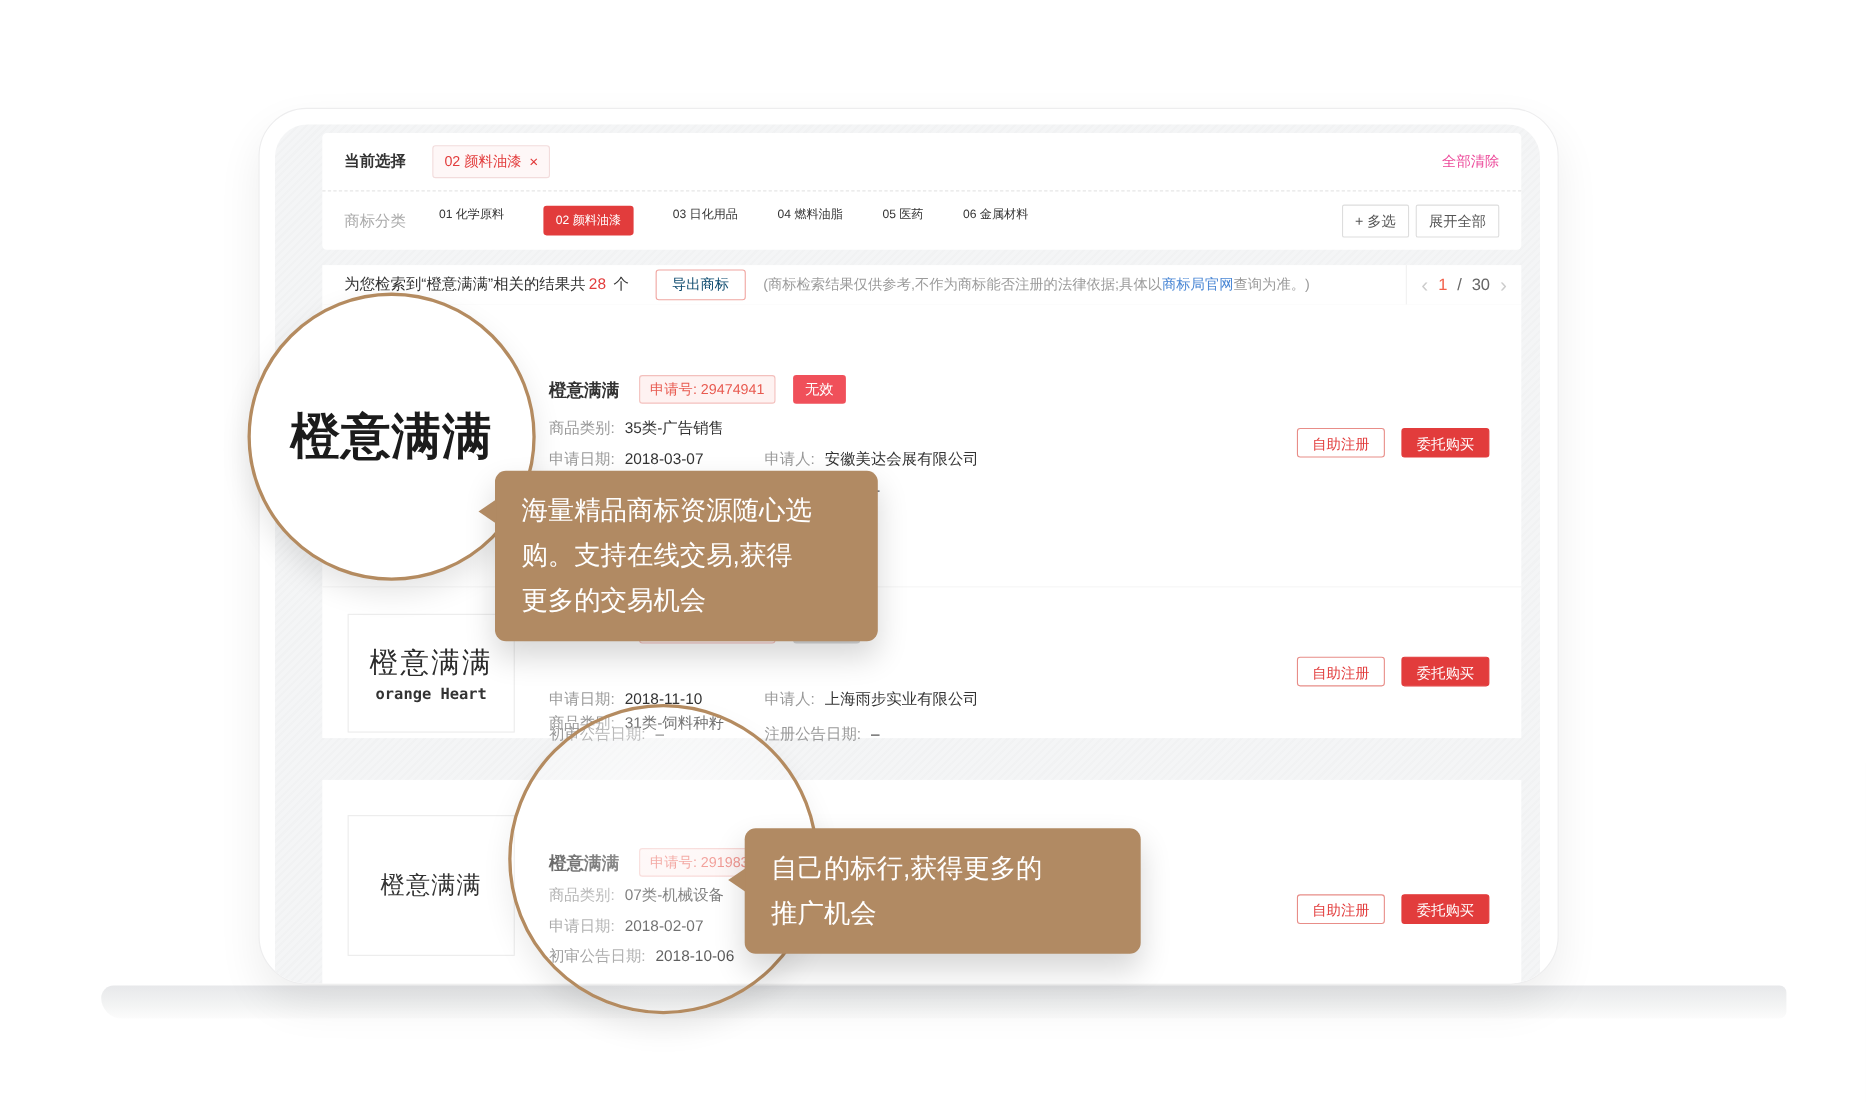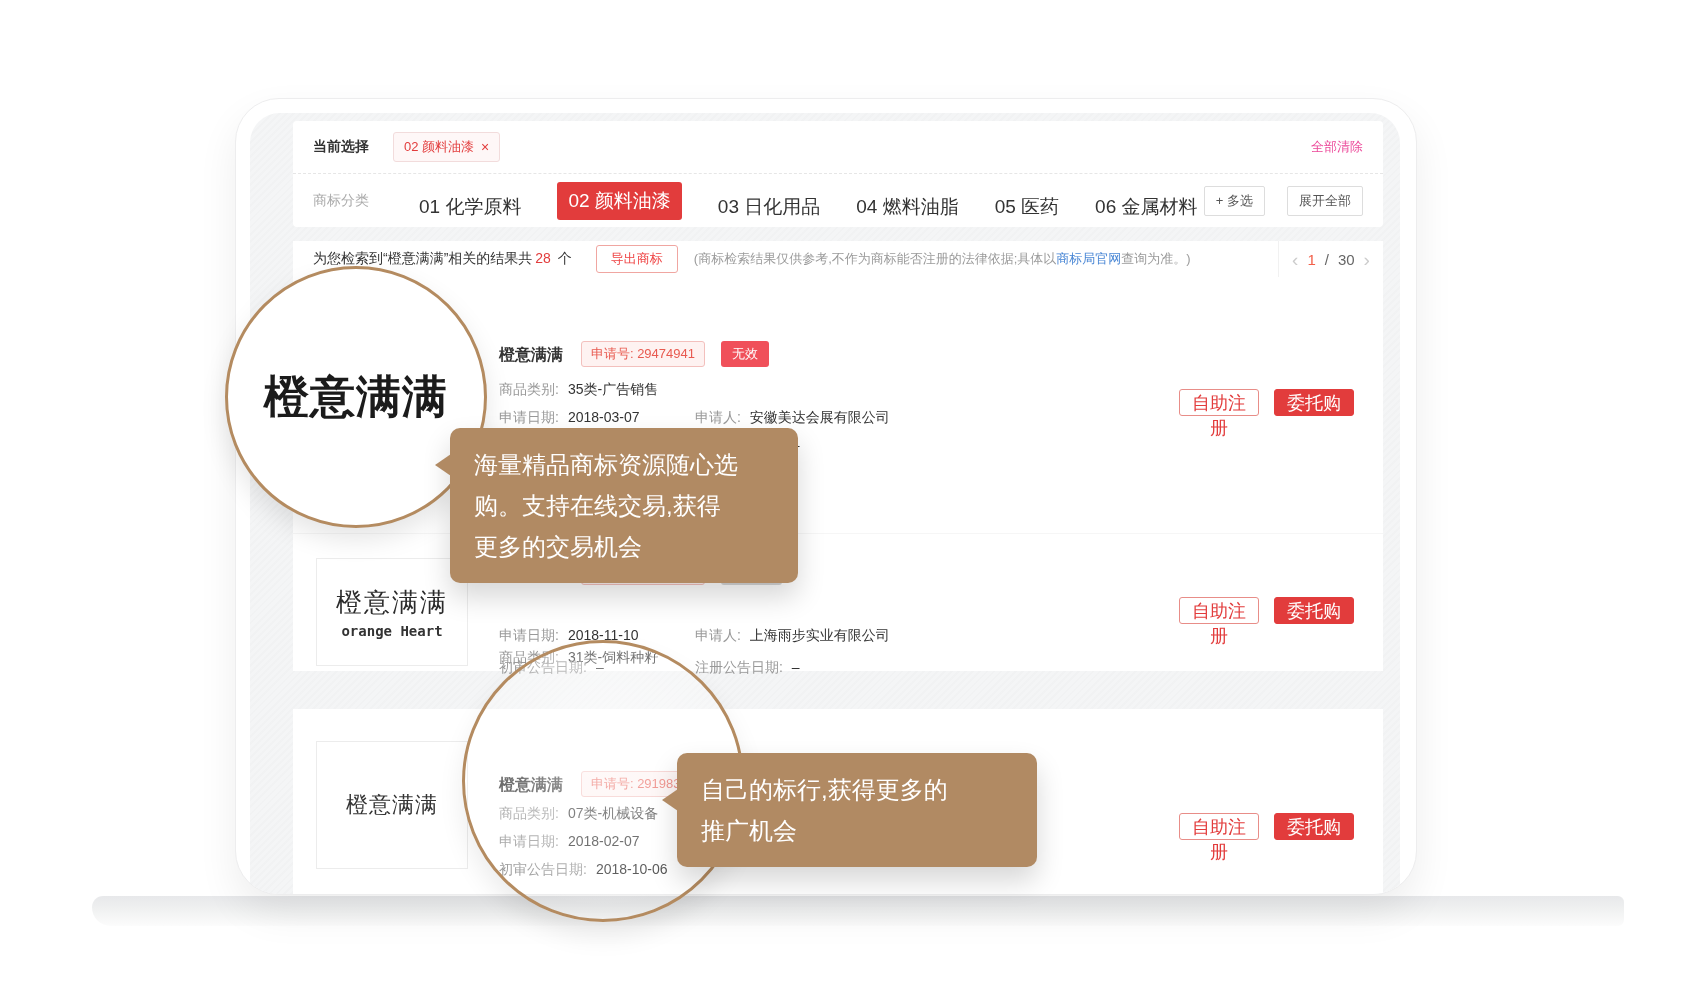--- a/index.html
+++ b/index.html
@@ -18,33 +18,33 @@
   
   .filter-panel{left:43px;top:8px;width:1090px;height:106px;border-radius:4px;}
   .f-top{display:flex;align-items:center;height:52px;padding:0 20px;border-bottom:1px dashed #e6e6e6;}
   .lbl-strong{font-size:14px;font-weight:bold;color:#333;}
   .sel-tag{margin-left:24px;display:inline-flex;align-items:center;background:#fef7f7;
            border:1px solid #f2dcdc;border-radius:3px;padding:5px 10px;font-size:13px;color:#e23c3c;}
   .sel-tag .x{margin-left:7px;font-size:14px;line-height:1;cursor:pointer;}
   .clear-all{margin-left:auto;font-size:13px;color:#ec4899;cursor:pointer;}
   .f-bottom{display:flex;align-items:center;height:53px;padding:0 20px;}
   .lbl-muted{font-size:14px;color:#aaa;margin-right:30px;}
-  .cats{display:flex;align-items:flex-end;gap:36px;font-size:19px;color:#333;margin-left:20px;}
+  .cats{display:flex;align-items:flex-start;gap:36px;font-size:11px;color:#333;}
   .cat{cursor:pointer;white-space:nowrap;}
   .cat.active{background:#e23c3c;color:#fff;padding:6px 11px;border-radius:3px;}
-  .f-actions{margin-left:auto;display:flex;gap:22px;}
+  .f-actions{margin-left:auto;display:flex;gap:6px;}
   .ghost-btn{border:1px solid #ddd;background:#fff;color:#555;font-size:13px;padding:5px 11px;
              border-radius:2px;cursor:pointer;white-space:nowrap;}
 
   
   .results-header{left:43px;top:128px;width:1090px;height:36px;display:flex;align-items:center;
                   border-bottom:1px solid #f1f1f1;font-size:14px;}
   .summary{margin-left:20px;color:#333;white-space:nowrap;}
   .summary .count{color:#e23c3c;margin:0 3px;}
-  .export-btn{margin-left:24px;background:#fff;border:1px solid #f0a6a1;color:#ef4444;font-size:13px;
+  .export-btn{margin-left:24px;background:#fff;border:1px solid #f0a6a1;color:#0c4a6e;font-size:13px;
               padding:4px 14px;border-radius:3px;cursor:pointer;white-space:nowrap;}
   .disclaimer{margin-left:16px;font-size:13px;color:#9b9b9b;white-space:nowrap;overflow:hidden;}
   .disclaimer .link{color:#4a87d5;cursor:pointer;}
   .pager{margin-left:auto;height:100%;min-width:104px;border-left:1px solid #f1f1f1;display:flex;
          align-items:center;justify-content:center;gap:9px;font-size:15px;color:#666;}
   .pager .chev{color:#ccc;font-size:19px;cursor:pointer;line-height:1;}
   .pager .cur{color:#f2604a;}
 
   
   .block-a{left:43px;top:164px;width:1090px;height:394px;}
@@ -66,21 +66,21 @@
              font-size:13px;padding:3px 9px;border-radius:3px;vertical-align:2px;}
   .status-tag{margin-left:12px;display:inline-block;color:#fff;font-size:13px;padding:4px 11px;
               border-radius:3px;vertical-align:2px;}
   .st-invalid{background:#f0505a;}
   .st-registered{background:#d6d6d6;}
   .fl{color:#999;}
   .fv{color:#333;margin-left:9px;}
   .pair{display:inline-block;width:192px;}
 
   .actions{position:absolute;right:29px;display:flex;gap:15px;}
-  .btn{width:80px;height:27px;line-height:25px;text-align:center;border-radius:3px;font-size:18px;
+  .btn{width:80px;height:27px;line-height:25px;text-align:center;border-radius:3px;font-size:13px;
        cursor:pointer;box-sizing:border-box;}
   .btn-outline{background:#fff;border:1px solid #e88d88;color:#e23c3c;}
   .btn-solid{background:#e23c3c;border:1px solid #e23c3c;color:#fff;}
 
   
   .lens{position:absolute;border-radius:50%;border:3px solid #b48b60;z-index:5;}
   .lens1{left:225px;top:266px;width:256px;height:256px;background:#fff;display:flex;align-items:center;
          justify-content:center;box-shadow:0 12px 26px rgba(0,0,0,.10);}
   .lens1 .big{font-size:45px;font-weight:bold;color:#1b1b1b;letter-spacing:1px;white-space:nowrap;}
   .lens2{left:462px;top:640px;width:276px;height:276px;

